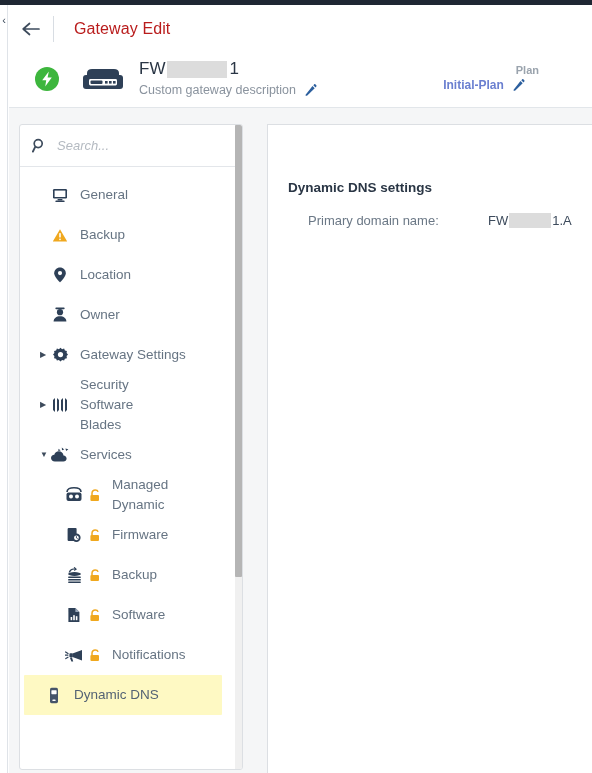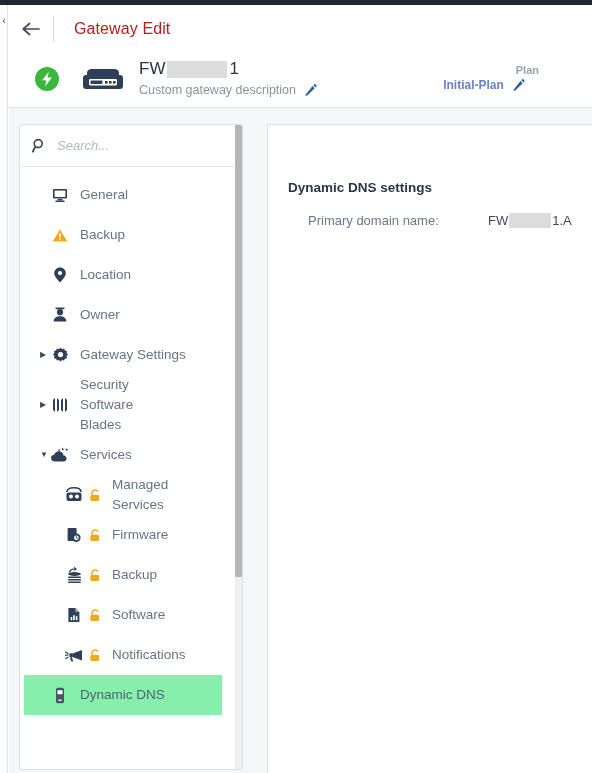--- a/index.html
+++ b/index.html
@@ -224,24 +224,24 @@
     flex: 0 0 14px;
   }
   .nav-label {
     margin-left: 10px;
     font-size: 13.5px;
     color: #667483;
     line-height: 20px;
   }
   .nav-item.two-line .nav-label { max-width: 96px; }
   .nav-item.selected {
-    background: #86efac;
+    background: #fef9c3;
     margin-left: 4px;
     margin-right: 20px;
-    padding-left: 26px;
+    padding-left: 20px;
     border-radius: 1px;
   }
   .nav-item.selected .nav-label { color: #546374; }
   
   .scrollbar-track {
     position: absolute;
     top: 0px; right: 0px;
     width: 7px;
     height: 644px;
     background: #f0f0f0;
@@ -467,21 +467,21 @@
             <circle cx="12" cy="9.4" r="2" fill="#ffffff"></circle>
             <path d="M2 5 C2 2 5 0.8 9 0.8 C13 0.8 16 2 16 5" stroke="#2e4057" stroke-width="1.6" fill="none"></path>
           </svg>
         </span>
         <span class="lock-icon">
           <svg width="12" height="13" viewBox="0 0 12 13">
             <path d="M3 6 V4.2 C3 2.2 4.4 1 6.2 1 C7.6 1 8.7 1.7 9.1 2.8" stroke="#f0a81e" stroke-width="1.5" fill="none"></path>
             <rect x="1.4" y="6" width="8.6" height="6" rx="1.1" fill="#f0a81e"></rect>
           </svg>
         </span>
-        <span class="nav-label">Managed Services</span>
+        <span class="nav-label">Managed Dynamic</span>
       </div>
 
       <div class="nav-item sub">
         <span class="nav-icon">
           <svg width="16" height="16" viewBox="0 0 16 16">
             <rect x="1.6" y="1" width="9" height="13" rx="1" fill="#2e4057"></rect>
             <circle cx="10.4" cy="10.8" r="4.2" fill="#2e4057"></circle>
             <circle cx="10.4" cy="10.8" r="2.4" fill="#ffffff"></circle>
             <path d="M10.4 9.2 V10.8 L11.6 11.6" stroke="#2e4057" stroke-width="1" fill="none"></path>
           </svg>

